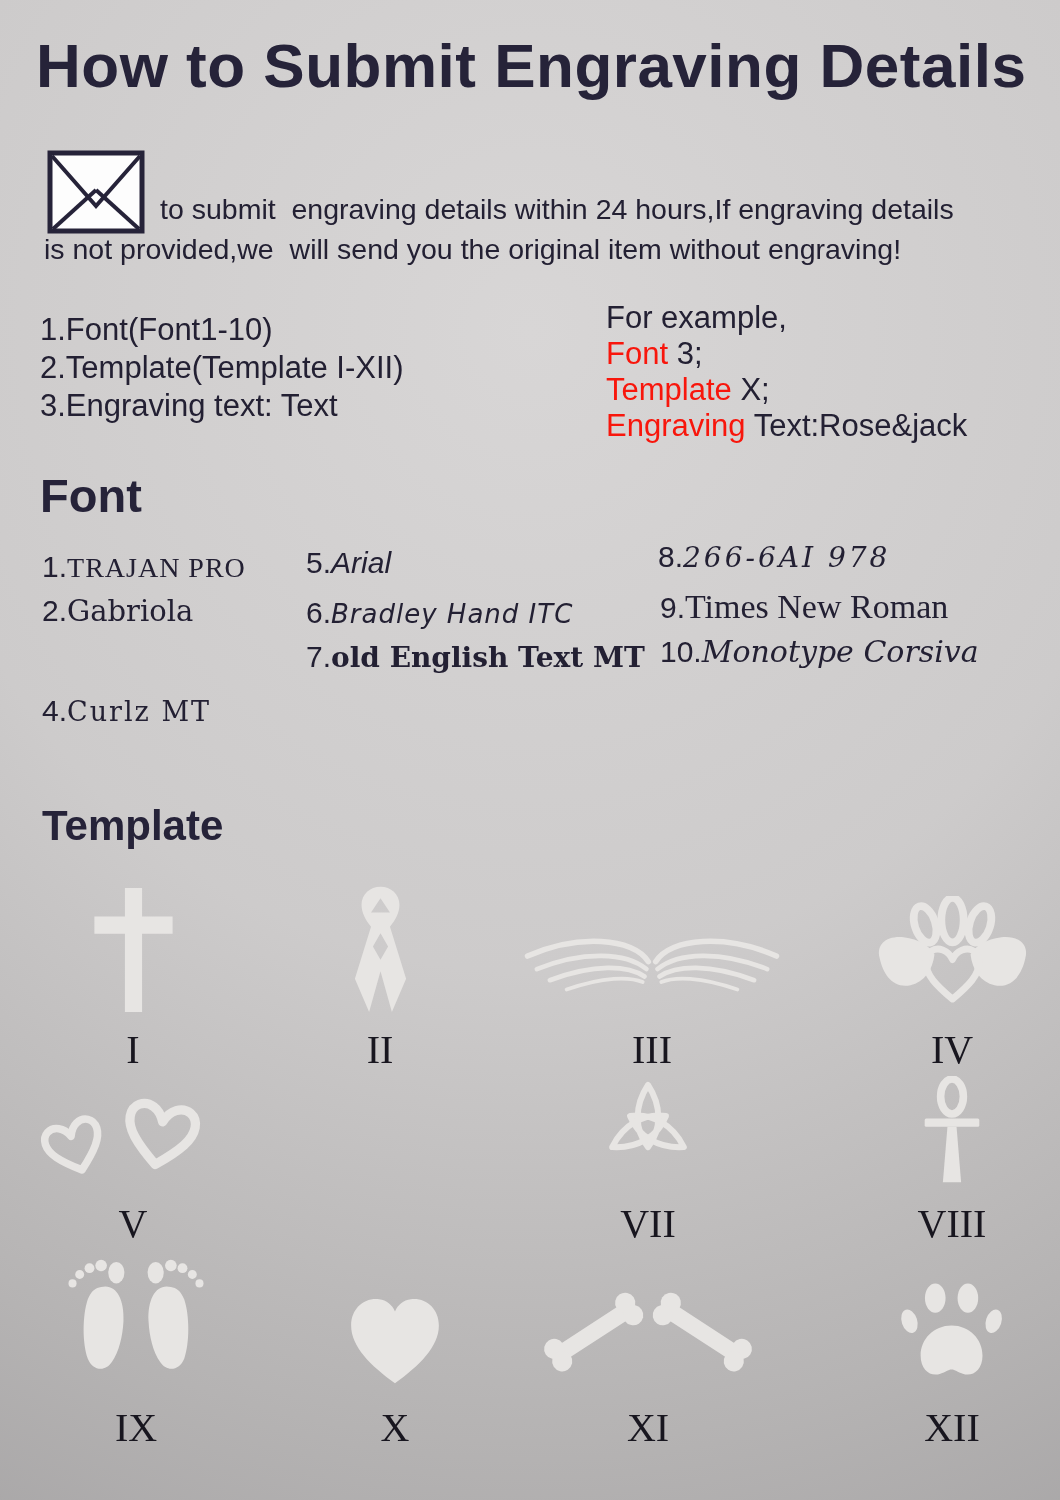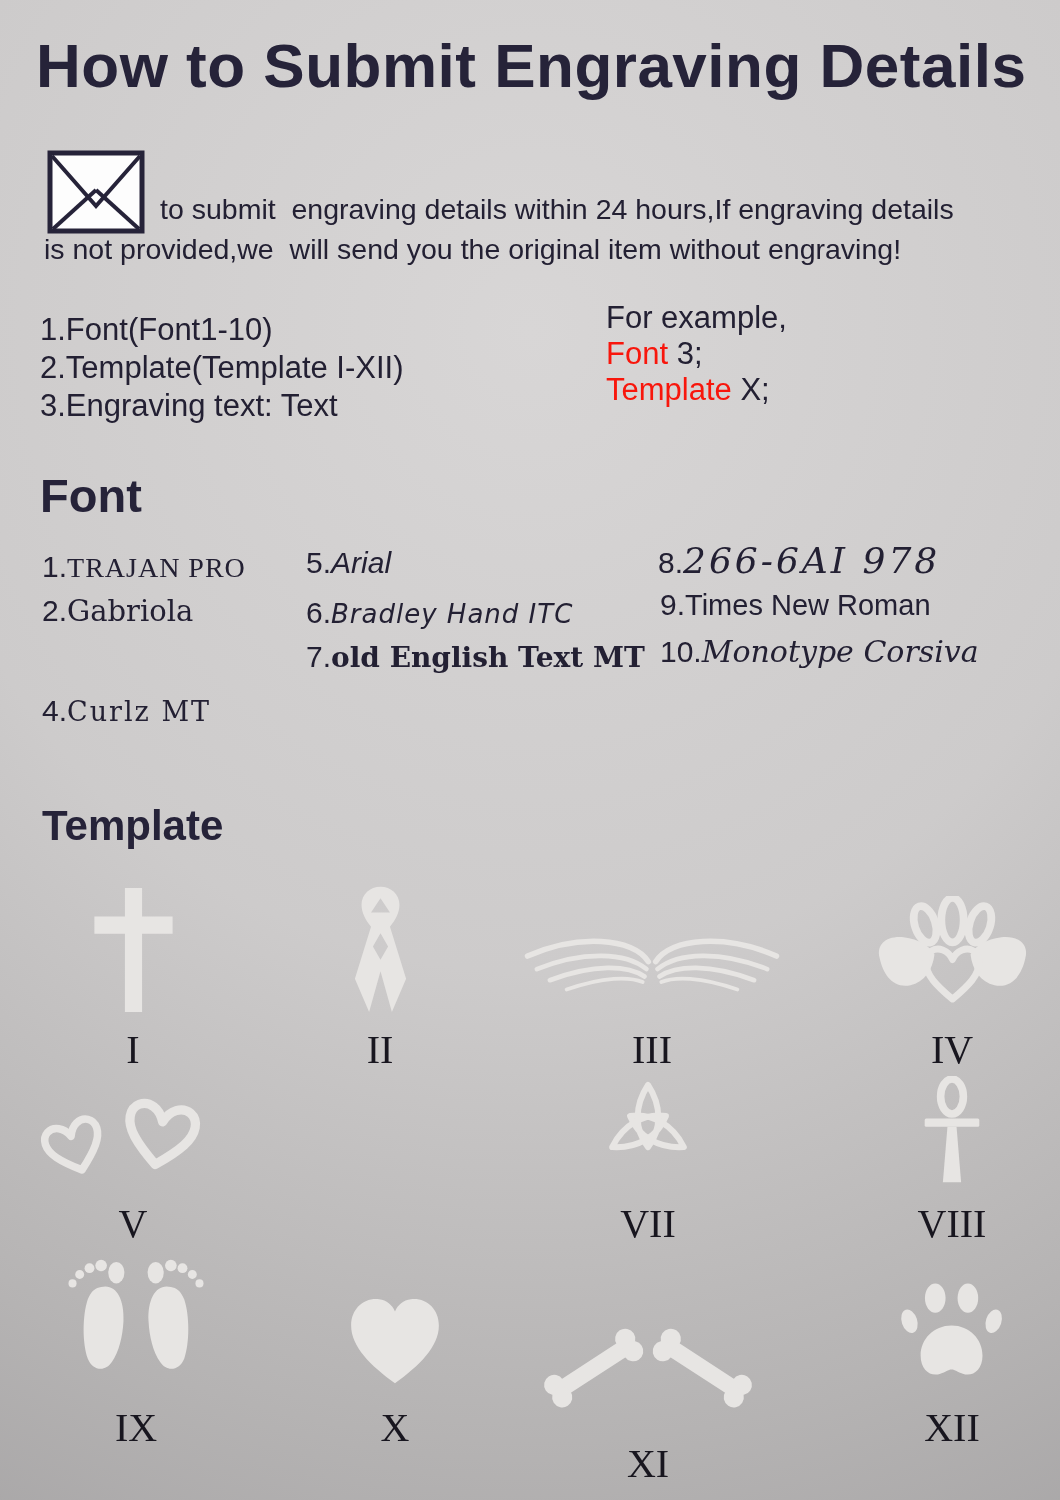--- a/index.html
+++ b/index.html
@@ -26,30 +26,30 @@
   .fi1{left:42px;top:550px;} .fi2{left:42px;top:594px;text-align:right;} .fi3{left:42px;top:638px;} .fi4{left:42px;top:694px;}
   .fi5{left:306px;top:546px;} .fi6{left:306px;top:596px;} .fi7{left:306px;top:640px;}
   .fi8{left:658px;top:540px;} .fi9{left:660px;top:588px;} .fi10{left:660px;top:634px;}
   .f-trajan{font-family:"Liberation Serif",serif;font-size:28px;letter-spacing:1px;}
   .f-gabriola{font-family:"DejaVu Serif",serif;font-size:29px;}
   .f-giddyup{font-family:"DejaVu Serif",serif;font-style:italic;font-size:28px;letter-spacing:2px;}
   .f-curlz{font-family:"DejaVu Serif",serif;font-size:27px;letter-spacing:2px;}
   .f-arial{font-family:"Liberation Sans",sans-serif;font-style:italic;font-size:30px;}
   .f-bradley{font-family:"DejaVu Sans",sans-serif;font-style:italic;font-size:26px;letter-spacing:1px;}
   .f-oldenglish{font-family:"DejaVu Serif",serif;font-weight:bold;font-size:28px;}
-  .f-script{font-family:"DejaVu Serif",serif;font-style:italic;font-size:36px;letter-spacing:3px;}
-  .f-times{font-family:Liberation Sans, sans-serif;font-size:29px;}
+  .f-script{font-family:"DejaVu Serif",serif;font-style:italic;font-size:28px;letter-spacing:3px;}
+  .f-times{font-family:Liberation Serif, serif;font-size:34px;}
   .f-corsiva{font-family:"DejaVu Serif",serif;font-style:italic;font-size:30px;}
   .tcell{position:absolute;width:220px;display:flex;flex-direction:column;align-items:center;}
   .ibox{display:flex;align-items:flex-end;justify-content:center;}
   .r1 .ibox{height:132px;} .r2 .ibox{height:106px;} .r3 .ibox{height:138px;}
   .tnum{font-family:"Liberation Serif",serif;font-size:40px;color:#18161f;margin-top:14px;}
   .t1{left:23px;top:880px;} .t2{left:270px;top:880px;justify-content:flex-end;} .t3{left:542px;top:880px;} .t4{left:842px;top:880px;}
   .t5{left:23px;top:1080px;} .t6{left:282px;top:1080px;} .t7{left:538px;top:1080px;justify-content:flex-end;} .t8{left:842px;top:1080px;}
-  .t9{left:26px;top:1252px;} .t10{left:285px;top:1252px;} .t11{left:538px;top:1288px;} .t12{left:842px;top:1252px;}
+  .t9{left:26px;top:1252px;} .t10{left:285px;top:1252px;} .t11{left:538px;top:1252px;} .t12{left:842px;top:1252px;}
   .fillg{fill:var(--icon-gray,#e7e5e3);}
   .strokeg{fill:none;stroke:var(--icon-gray,#e7e5e3);stroke-linecap:round;stroke-linejoin:round;}
   .env-rect{fill:#fdfdfd;stroke:#262339;stroke-width:5;}
   .env-line{fill:none;stroke:#262339;stroke-width:4;}
 </style>
 </head>
 <body>
 
 <div class="page">
 
@@ -64,20 +64,21 @@
   <div class="abs nline n2" data-bind="notice.line2">to submit  engraving details within 24 hours,If engraving details</div>
   <div class="abs nline n3" data-bind="notice.line3">is not provided,we  will send you the original item without engraving!</div>
 
   <div class="abs step s1" data-bind="steps.items.0">1.Font(Font1-10)</div>
   <div class="abs step s2" data-bind="steps.items.1">2.Template(Template I-XII)</div>
   <div class="abs step s3" data-bind="steps.items.2">3.Engraving text: Text</div>
 
   <div class="abs ex e0" data-bind="example.intro">For example,</div>
   <div class="abs ex e1"><span class="red" data-bind="example.lines.0.highlight">Font</span><span data-bind="example.lines.0.rest"> 3;</span></div>
   <div class="abs ex e2"><span class="red" data-bind="example.lines.1.highlight">Template</span><span data-bind="example.lines.1.rest"> X;</span></div>
+  <div class="abs ex e3"><span class="red" data-bind="example.lines.2.highlight">Engraving</span><span data-bind="example.lines.2.rest"> Text:Rose&amp;jack</span></div>
 
   <div class="abs h-font" data-bind="font_section.heading">Font</div>
 
   <div class="abs fitem fi1"><span class="fnum" data-bind="font_section.items.0.num">1.</span><span class="f-trajan" data-bind="font_section.items.0.name">TRAJAN PRO</span></div>
   <div class="abs fitem fi2"><span class="fnum" data-bind="font_section.items.1.num">2.</span><span class="f-gabriola" data-bind="font_section.items.1.name">Gabriola</span></div>
   <div class="abs fitem fi4"><span class="fnum" data-bind="font_section.items.3.num">4.</span><span class="f-curlz" data-bind="font_section.items.3.name">Curlz MT</span></div>
   <div class="abs fitem fi5"><span class="fnum" data-bind="font_section.items.4.num">5.</span><span class="f-arial" data-bind="font_section.items.4.name">Arial</span></div>
   <div class="abs fitem fi6"><span class="fnum" data-bind="font_section.items.5.num">6.</span><span class="f-bradley" data-bind="font_section.items.5.name">Bradley Hand ITC</span></div>
   <div class="abs fitem fi7"><span class="fnum" data-bind="font_section.items.6.num">7.</span><span class="f-oldenglish" data-bind="font_section.items.6.name">old English Text MT</span></div>
   <div class="abs fitem fi8"><span class="fnum" data-bind="font_section.items.7.num">8.</span><span class="f-script" data-bind="font_section.items.7.name">266-6AI 978</span></div>

